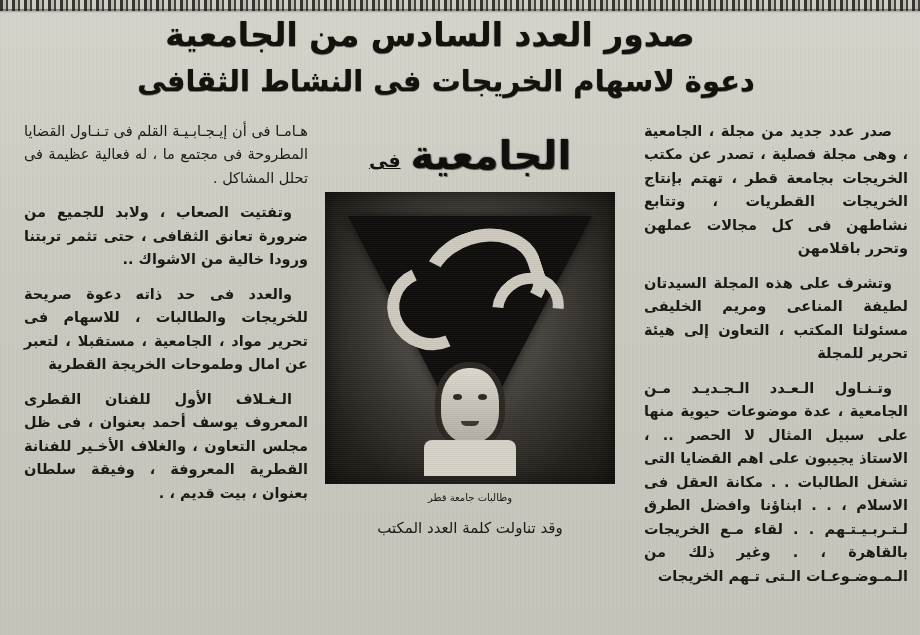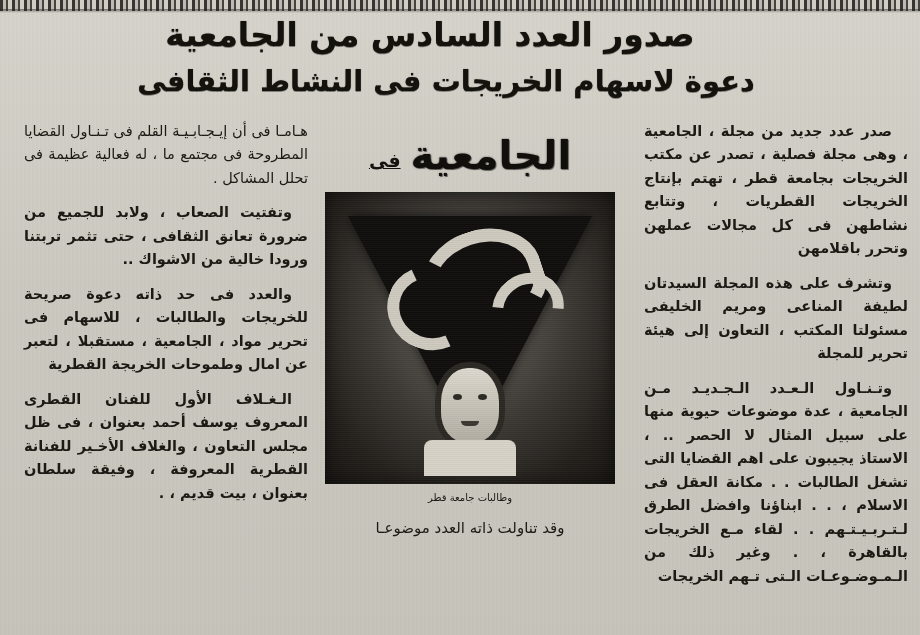--- a/index.html
+++ b/index.html
@@ -180,21 +180,21 @@
         <div class="face">
           <div class="eye-l"></div>
           <div class="eye-r"></div>
           <div class="mouth"></div>
         </div>
         <div class="collar"></div>
         <div class="grain"></div>
       </div>
 
       <div class="caption">وطالبات جامعة قطر</div>
-      <div class="mid-tail">وقد تناولت ذاته العدد موضوعـا</div>
+      <div class="mid-tail">وقد تناولت كلمة العدد المكتب</div>
     </div>
 
     <div class="col col-left">
       <p>هـامـا فى أن إيـجـابـيـة القلم فى تـنـاول القضايا المطروحة فى مجتمع ما ، له فعالية عظيمة فى تحلل المشاكل .</p>
       <p class="ind">وتفتيت الصعاب ، ولابد للجميع من ضرورة تعانق الثقافى ، حتى تثمر تربتنا ورودا خالية من الاشواك ..</p>
       <p class="ind">والعدد فى حد ذاته دعوة صريحة للخريجات والطالبات ، للاسهام فى تحرير مواد ، الجامعية ، مستقبلا ، لتعبر عن امال وطموحات الخريجة القطرية</p>
       <p class="ind">الـغـلاف الأول للفنان القطرى المعروف يوسف أحمد بعنوان ، فى ظل مجلس التعاون ، والغلاف الأخـير للفنانة القطرية المعروفة ، وفيقة سلطان بعنوان ، بيت قديم ، .</p>
     </div>
 
   </div>

